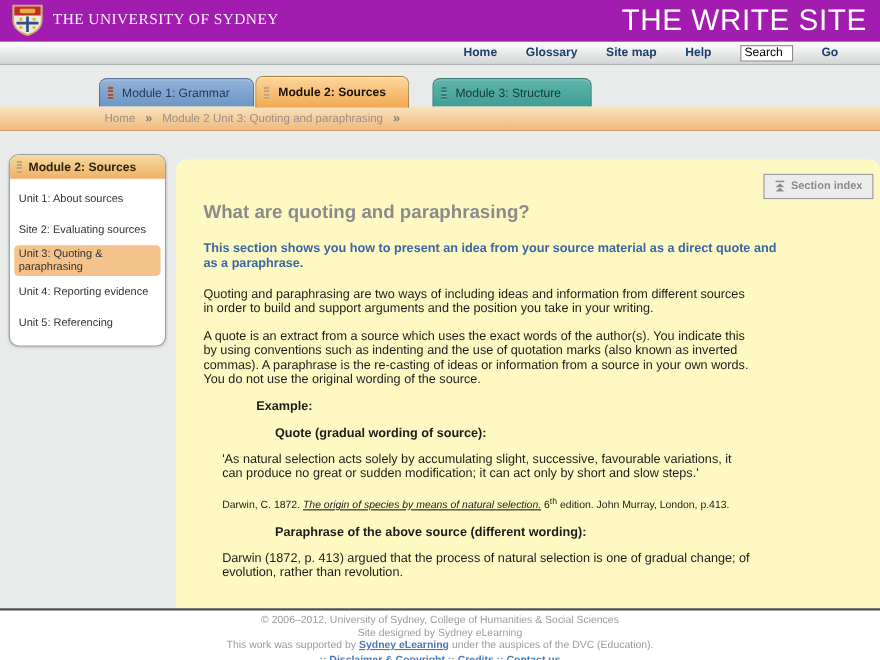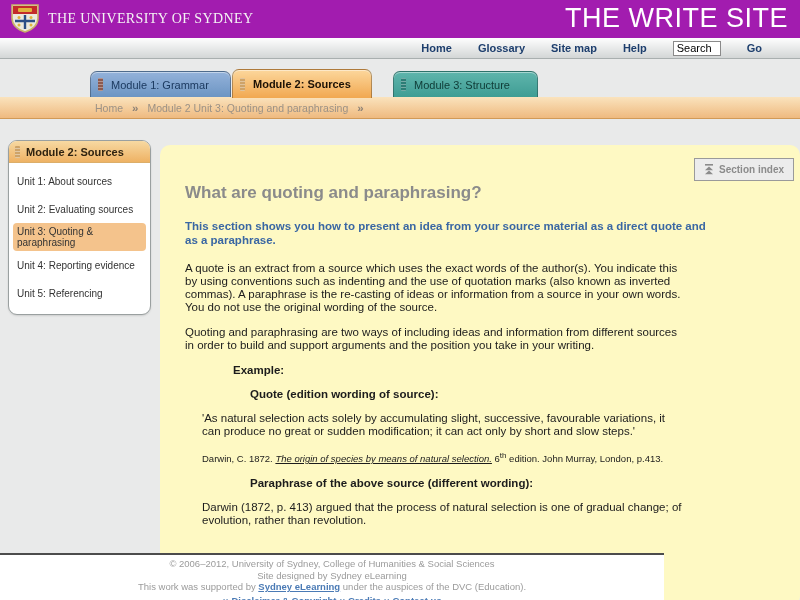--- a/index.html
+++ b/index.html
@@ -80,21 +80,21 @@
   .quote-text { max-width:480px; margin-bottom:13px; }
   .citation { font-size:9.5px; margin-bottom:13px; color:#1c1c1c; }
   .citation .cite-title { font-style:italic;text-decoration:underline; }
   .pager { position:absolute; left:25px; bottom:23px; font-size:16px; color:#8a8a8a; }
   .pager-link { color:#3a67a3; font-weight:bold; text-decoration:underline; cursor:pointer; }
   .top-link { position:absolute; right:168px; bottom:4px; font-size:11px; display:flex; align-items:center; gap:6px; cursor:pointer; }
   .top-arrow { color:#6d86a8; font-size:8px; }
   .top-text { color:#3a67a3; text-decoration:underline; }
   
   .footer {
-    position:absolute; top:553px; left:0; width:664px; height:47px; background:#fff;
+    position:absolute; top:553px; left:0; width:800px; height:47px; background:#fff;
     border-top:2px solid #4c4c4c; text-align:center; font-size:9.5px; color:#9b9b9b;
     padding-top:3px; line-height:11.5px;
   }
   .f-link { color:#4a7ab5; text-decoration:underline; font-weight:bold; cursor:pointer; }
   .f-sep { color:#7a9ac0; font-weight:bold; }
   .f-links-row { margin-top:2px; }
 </style>
 </head>
 <body>
 
@@ -144,45 +144,45 @@
   <span class="crumb-sep">»</span>
 </div>
 
 <div class="sidebar">
   <div class="sidebar-header">
     <span class="sidebar-grip"></span>
     <span>Module 2: Sources</span>
   </div>
   <ul class="unit-list">
     <li class="unit">Unit 1:  About sources</li>
-    <li class="unit">Unit 2: Evaluating sources</li>
+    <li class="unit">Site 2: Evaluating sources</li>
     <li class="unit active">Unit 3: Quoting &amp; paraphrasing</li>
     <li class="unit">Unit 4: Reporting evidence</li>
     <li class="unit">Unit 5: Referencing</li>
   </ul>
 </div>
 
 <div class="content">
   <div class="section-index-btn">
     <svg width="10" height="11" viewBox="0 0 10 11">
       <rect x="1" y="0" width="8" height="1.6" fill="#8b8b8b"></rect>
       <polygon points="5,2.6 9,6.2 1,6.2" fill="#8b8b8b"></polygon>
       <polygon points="5,6.6 9,10.2 1,10.2" fill="#8b8b8b"></polygon>
     </svg>
     <span>Section index</span>
   </div>
 
   <div class="page-title">What are quoting and paraphrasing?</div>
   <div class="intro">This section shows you how to present an idea from your source material as a direct quote and as a paraphrase.</div>
+  <div class="para">Quoting and paraphrasing are two ways of including ideas and information from different sources in order to build and support arguments and the position you take in your writing.</div>
   <div class="para">A quote is an extract from a source which uses the exact words of the author(s). You indicate this by using conventions such as indenting and the use of quotation marks (also known as inverted commas). A paraphrase is the re-casting of ideas or information from a source in your own words. You do not use the original wording of the source.</div>
-  <div class="para">Quoting and paraphrasing are two ways of including ideas and information from different sources in order to build and support arguments and the position you take in your writing.</div>
   <div class="bold-label">Example:</div>
 
   <div class="indent">
-    <div class="bold-label">Quote (edition wording of source):</div>
+    <div class="bold-label">Quote (gradual wording of source):</div>
     <div class="para quote-text">'As natural selection acts solely by accumulating slight, successive, favourable variations, it can produce no great or sudden modification; it can act only by short and slow steps.'</div>
     <div class="citation"><span>Darwin, C. 1872. </span><span class="cite-title">The origin of species by means of natural selection.</span><span> 6</span><sup>th</sup><span> edition. John Murray, London, p.413.</span></div>
     <div class="bold-label">Paraphrase of the above source (different wording):</div>
     <div class="para">Darwin (1872, p. 413) argued that the process of natural selection is one of gradual change; of evolution, rather than revolution.</div>
   </div>
 
   <div class="pager">
     <span>» Page 1 | </span><span class="pager-link">Section 2. Overview: using quoting &amp; paraphrasing</span>
   </div>
   <div class="top-link">

